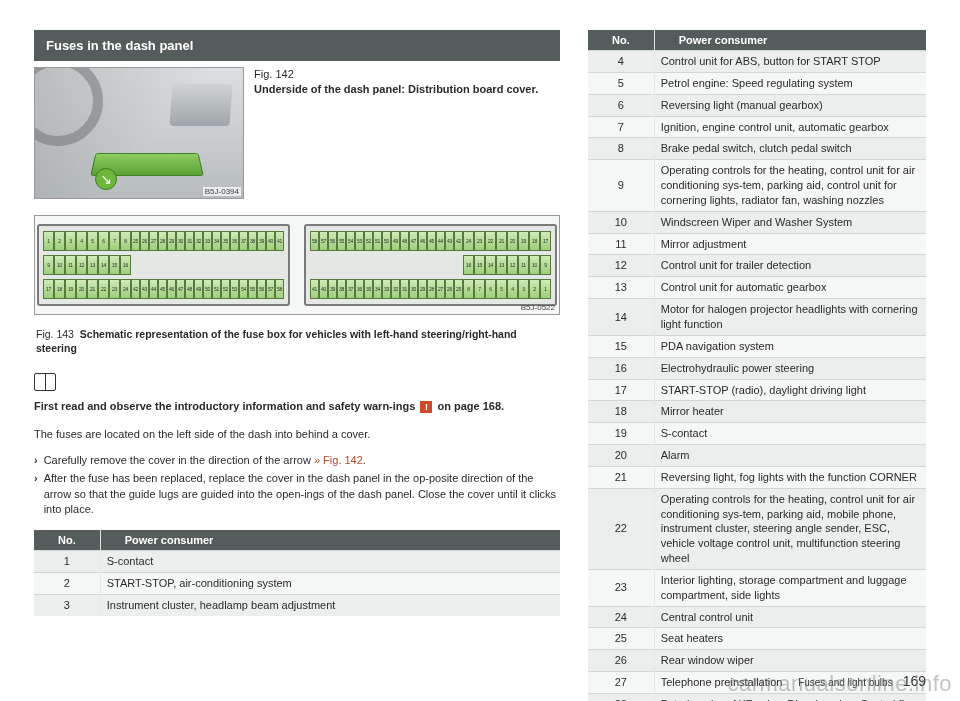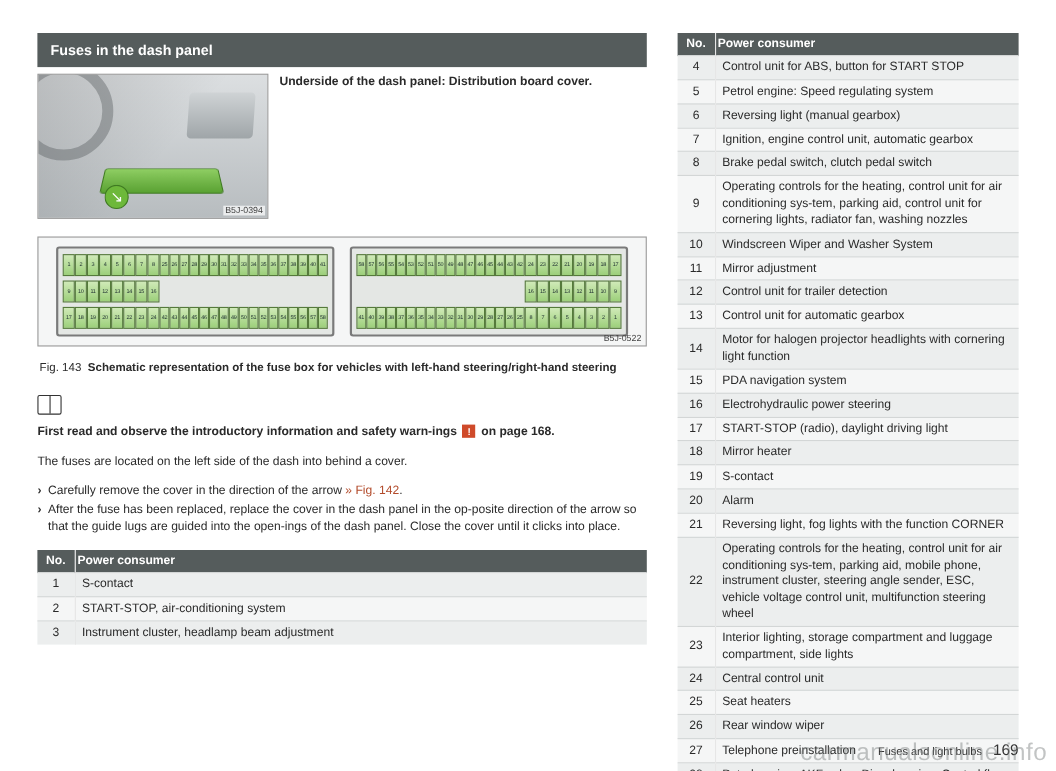--- a/index.html
+++ b/index.html
@@ -26,21 +26,21 @@
     background:#6db83a; border-radius:50%; border:1px solid #3f7a22; display:flex; align-items:center; justify-content:center; color:#fff; font-size:14px; }
   .fig-photo .photo-id { position:absolute; right:2px; bottom:2px; font-size:8px; color:#444; background:rgba(255,255,255,0.7); padding:0 2px; }
   .fig-photo .glove { position:absolute; right:12px; top:16px; width:60px; height:42px;
     background:linear-gradient(#cfd3d5,#9fa5a8); border-radius:4px; transform:skewX(-4deg); }
   .fig-photo .steer { position:absolute; left:-22px; top:-12px; width:90px; height:90px; border-radius:50%;
     border:10px solid #565a5c; opacity:0.4;}
   .fig-caption { margin-left: 10px; font-size: 11px; line-height: 1.35; }
   .fig-caption .fig-num { }
   .fig-caption .fig-title { font-weight: bold; }
 
-  .fuse-diagram-wrap { border:1px solid #999; padding:8px 16px; background:#f5f6f6; position:relative; margin-bottom:6px; }
+  .fuse-diagram-wrap { border:1px solid #999; padding:8px 2px; background:#f5f6f6; position:relative; margin-bottom:6px; }
   .fuse-diagram { display:flex; gap:14px; justify-content:space-around; }
   .fuse-panel { border:2px solid #7a7a7a; background:#e4e7e4; padding:5px 4px; border-radius:3px; }
   .fuse-panel .rows { display:flex; flex-direction:column; gap:4px; }
   .fuse-row { display:flex; gap:0; }
   .fuse-cell { width:9px; height:20px; background:linear-gradient(#d0eab8,#9ccf7a); border:1px solid #557a3b; font-size:5px; line-height:19px; text-align:center; color:#233; letter-spacing:-0.3px; }
   .fuse-cell.short { width:11px; }
   .fuse-panel .rows.rtop .fuse-row, .fuse-panel .rows.rbot .fuse-row { }
   .diagram-id { position:absolute; right:4px; bottom:2px; font-size:8px; color:#444; }
 
   .fig143 { font-size:10.5px; margin: 6px 2px 14px 2px; line-height:1.35; }
@@ -54,21 +54,21 @@
 
   .body-text { font-size:11px; line-height:1.45; margin-bottom:10px; }
   .steps { font-size:11px; line-height:1.45; margin-bottom:10px; }
   .steps .step { display:flex; gap:6px; margin-bottom:2px; }
   .steps .step .chevron { color:#333; font-weight:bold; }
   .fig-ref { color:#b24a2a; }
 
   .table-heading { font-weight:bold; font-size:11px; margin-bottom:3px; }
 
   table.fuse-table { width:100%; border-collapse:collapse; font-size:11px; }
-  table.fuse-table th { background:#555c5c; color:#fff; font-weight:bold; padding:4px 2px; text-align:left; border-right:1px solid #e6e6e6; }
+  table.fuse-table th { background:#555c5c; color:#fff; font-weight:bold; padding:4px 24px; text-align:left; border-right:1px solid #e6e6e6; }
   table.fuse-table th:first-child, table.fuse-table td:first-child { width:34px; text-align:center; }
   table.fuse-table td { padding:3px 6px; border-top:1px solid #d3d6d6; border-right:1px solid #e6e6e6; vertical-align:middle; line-height:1.35; }
   table.fuse-table tr:nth-child(even) td { background:#f5f6f6; }
   table.fuse-table tr:nth-child(odd) td { background:#eceeee; }
   table.fuse-table td:last-child, table.fuse-table th:last-child { border-right:none; }
 
   .col-right table.fuse-table { }
 
   .footer { position:absolute; left:34px; right:34px; bottom:12px; display:flex; justify-content:flex-end; align-items:baseline; font-size:10px; color:#333; }
   .footer .ftext { }
@@ -90,20 +90,21 @@
 
     <div class="fig-block">
       <div class="fig-photo">
         <div class="steer"></div>
         <div class="glove"></div>
         <div class="dash-bottom"></div>
         <div class="arrow-badge">↘</div>
         <div class="photo-id">B5J-0394</div>
       </div>
       <div class="fig-caption">
+        <div class="fig-num">Fig. 142</div>
         <div class="fig-title">Underside of the dash panel: Distribution board cover.</div>
       </div>
     </div>
 
     <div class="fuse-diagram-wrap">
       <div class="fuse-diagram">
         <div class="fuse-panel">
           <div class="rows rtop">
             <div class="fuse-row" id="diag-l-top">
                 <div class="fuse-cell short">1</div>

